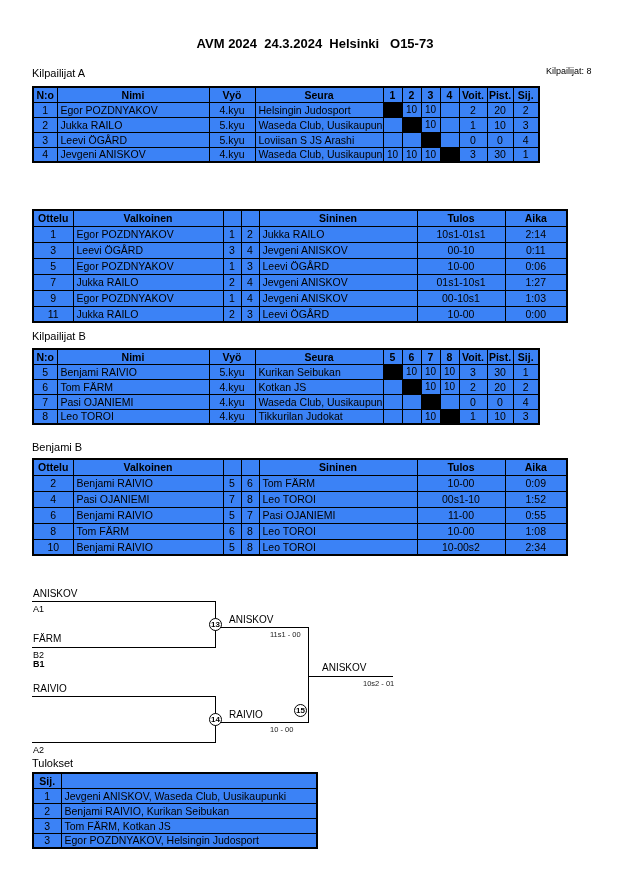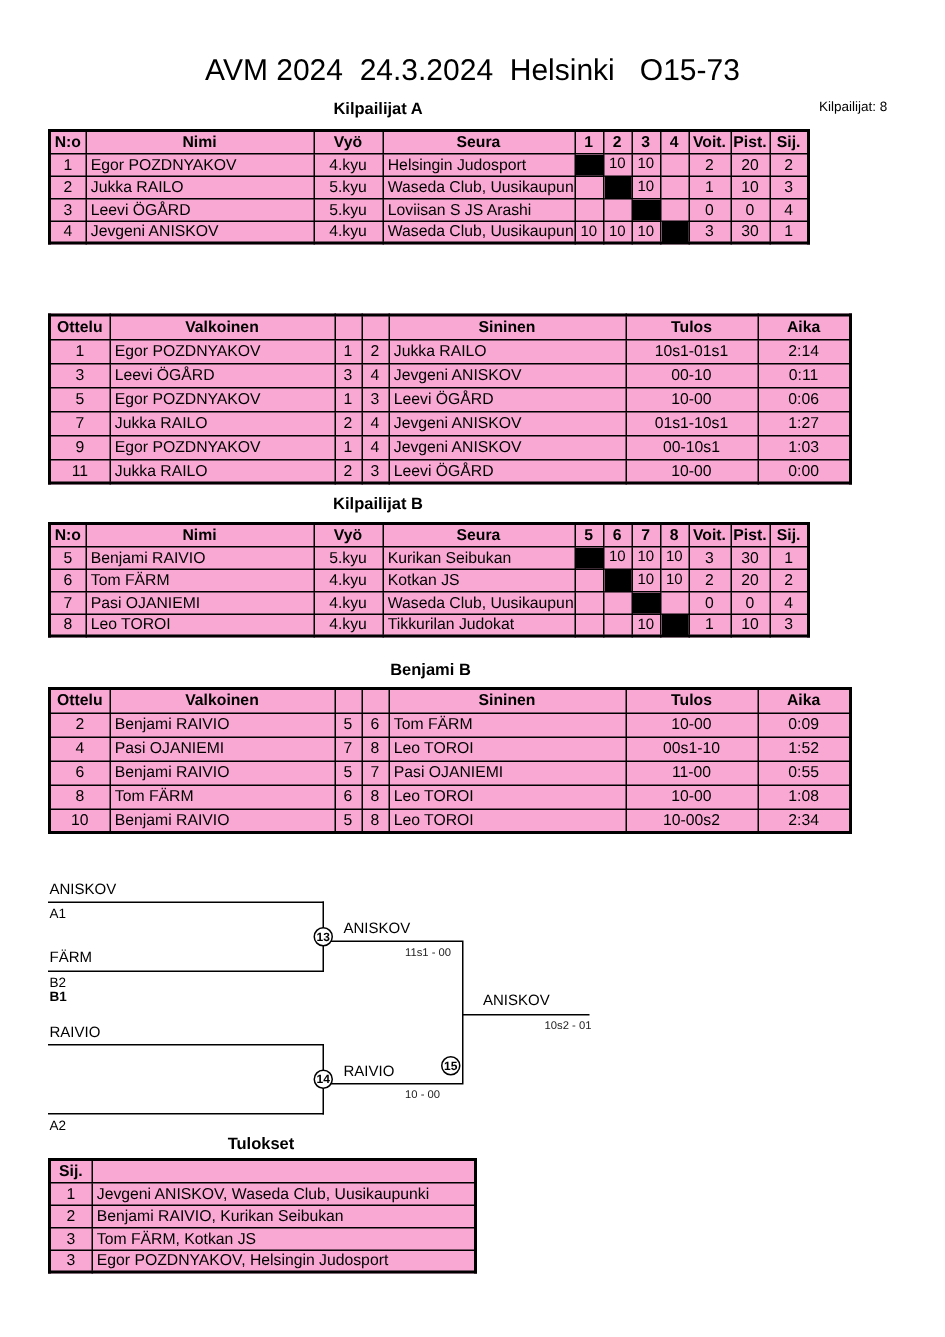--- a/index.html
+++ b/index.html
@@ -1,23 +1,23 @@
 <!DOCTYPE html>
 <html><head>
 <meta charset="utf-8">
 <style>
   * { margin:0; padding:0; box-sizing:border-box; }
   html,body { background:#fff; }
   body { width:630px; height:891px; font-family:"Liberation Sans", sans-serif; color:#000; }
   .page { position:relative; width:630px; height:891px; background:#fff; overflow:hidden; }
   .abs { position:absolute; }
-  .title { top:36px; left:0; width:630px; text-align:center; font-size:20px; font-weight:normal; white-space:pre; }
+  .title { top:36px; left:0; width:630px; text-align:center; font-size:13px; font-weight:bold; white-space:pre; }
   .competitors { font-size:9px; }
-  .sec-head { position:absolute; font-size:11px; font-weight:bold; text-align:center; }
-  table { position:absolute; border-collapse:collapse; table-layout:fixed; border:2px solid #000; background:#f9a8d4; }
+  .sec-head { position:absolute; font-size:11px; font-weight:normal; }
+  table { position:absolute; border-collapse:collapse; table-layout:fixed; border:2px solid #000; background:#3b82f6; }
   th, td { border:1px solid #000; font-size:10.5px; height:15px; padding:0 3px; overflow:hidden; white-space:nowrap; vertical-align:middle; }
   th { font-weight:bold; text-align:center; padding:0 1px; }
   td.l { text-align:left; }
   td.c { text-align:center; padding:0 1px; }
   td.g { font-size:10px; }
   td.blk { background:#000; }
   .matches th, .matches td { height:16px; }
   .hline { position:absolute; height:1px; background:#000; }
   .vline { position:absolute; width:1px; background:#000; }
   .mcircle { position:absolute; width:13px; height:13px; border:1px solid #000; border-radius:50%; background:#fff; font-size:8px; font-weight:bold; text-align:center; line-height:12px; z-index:2; }

